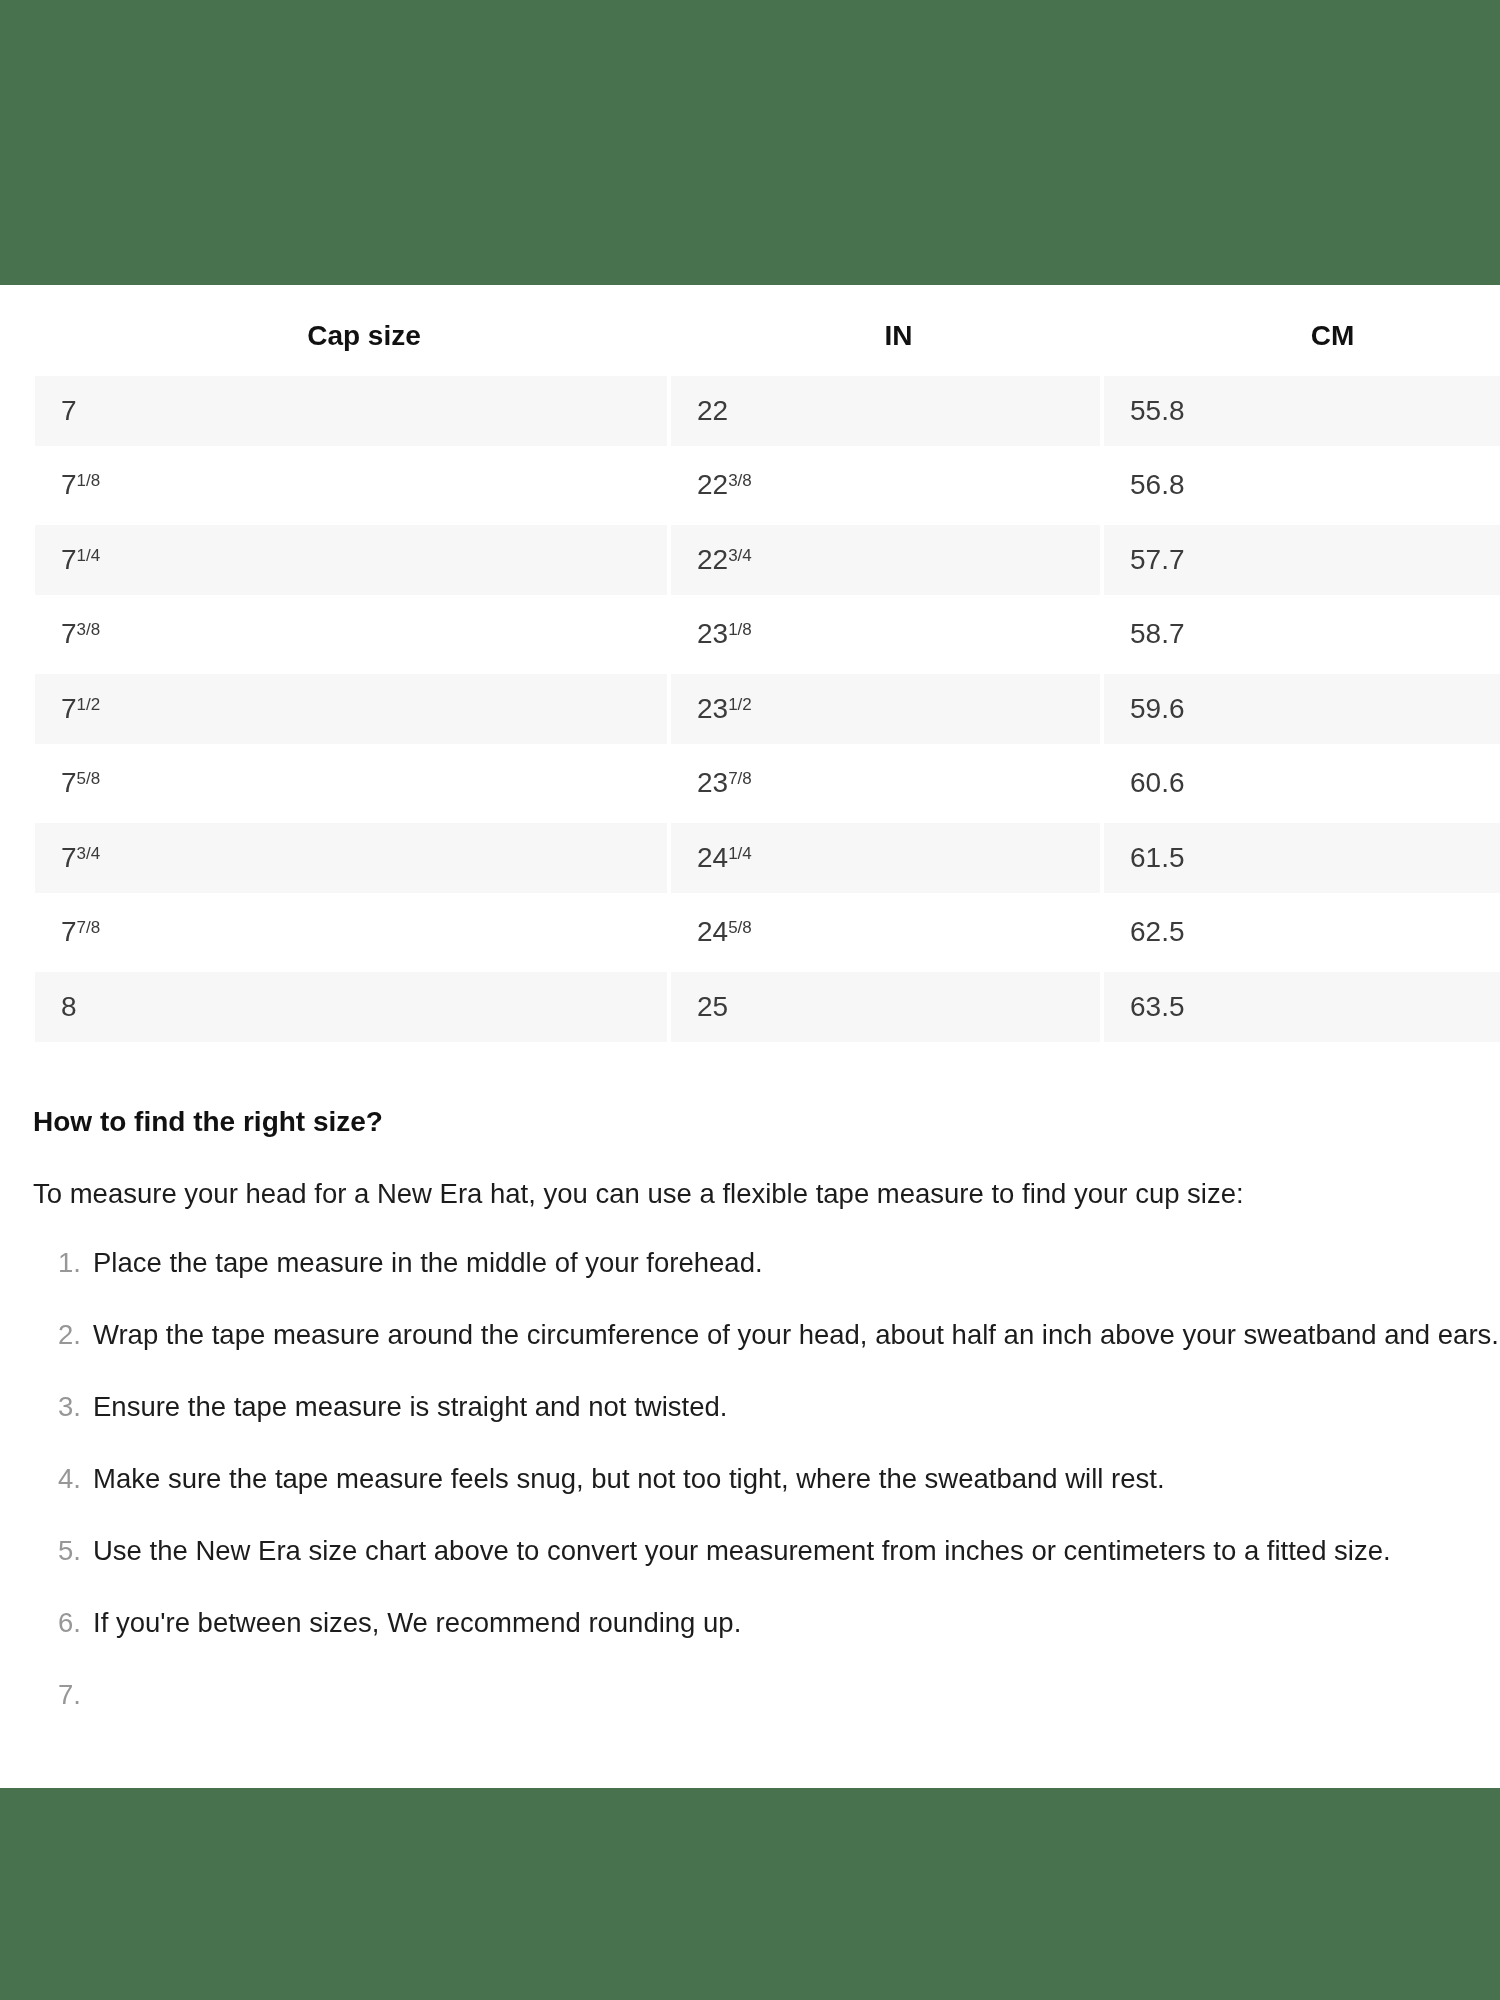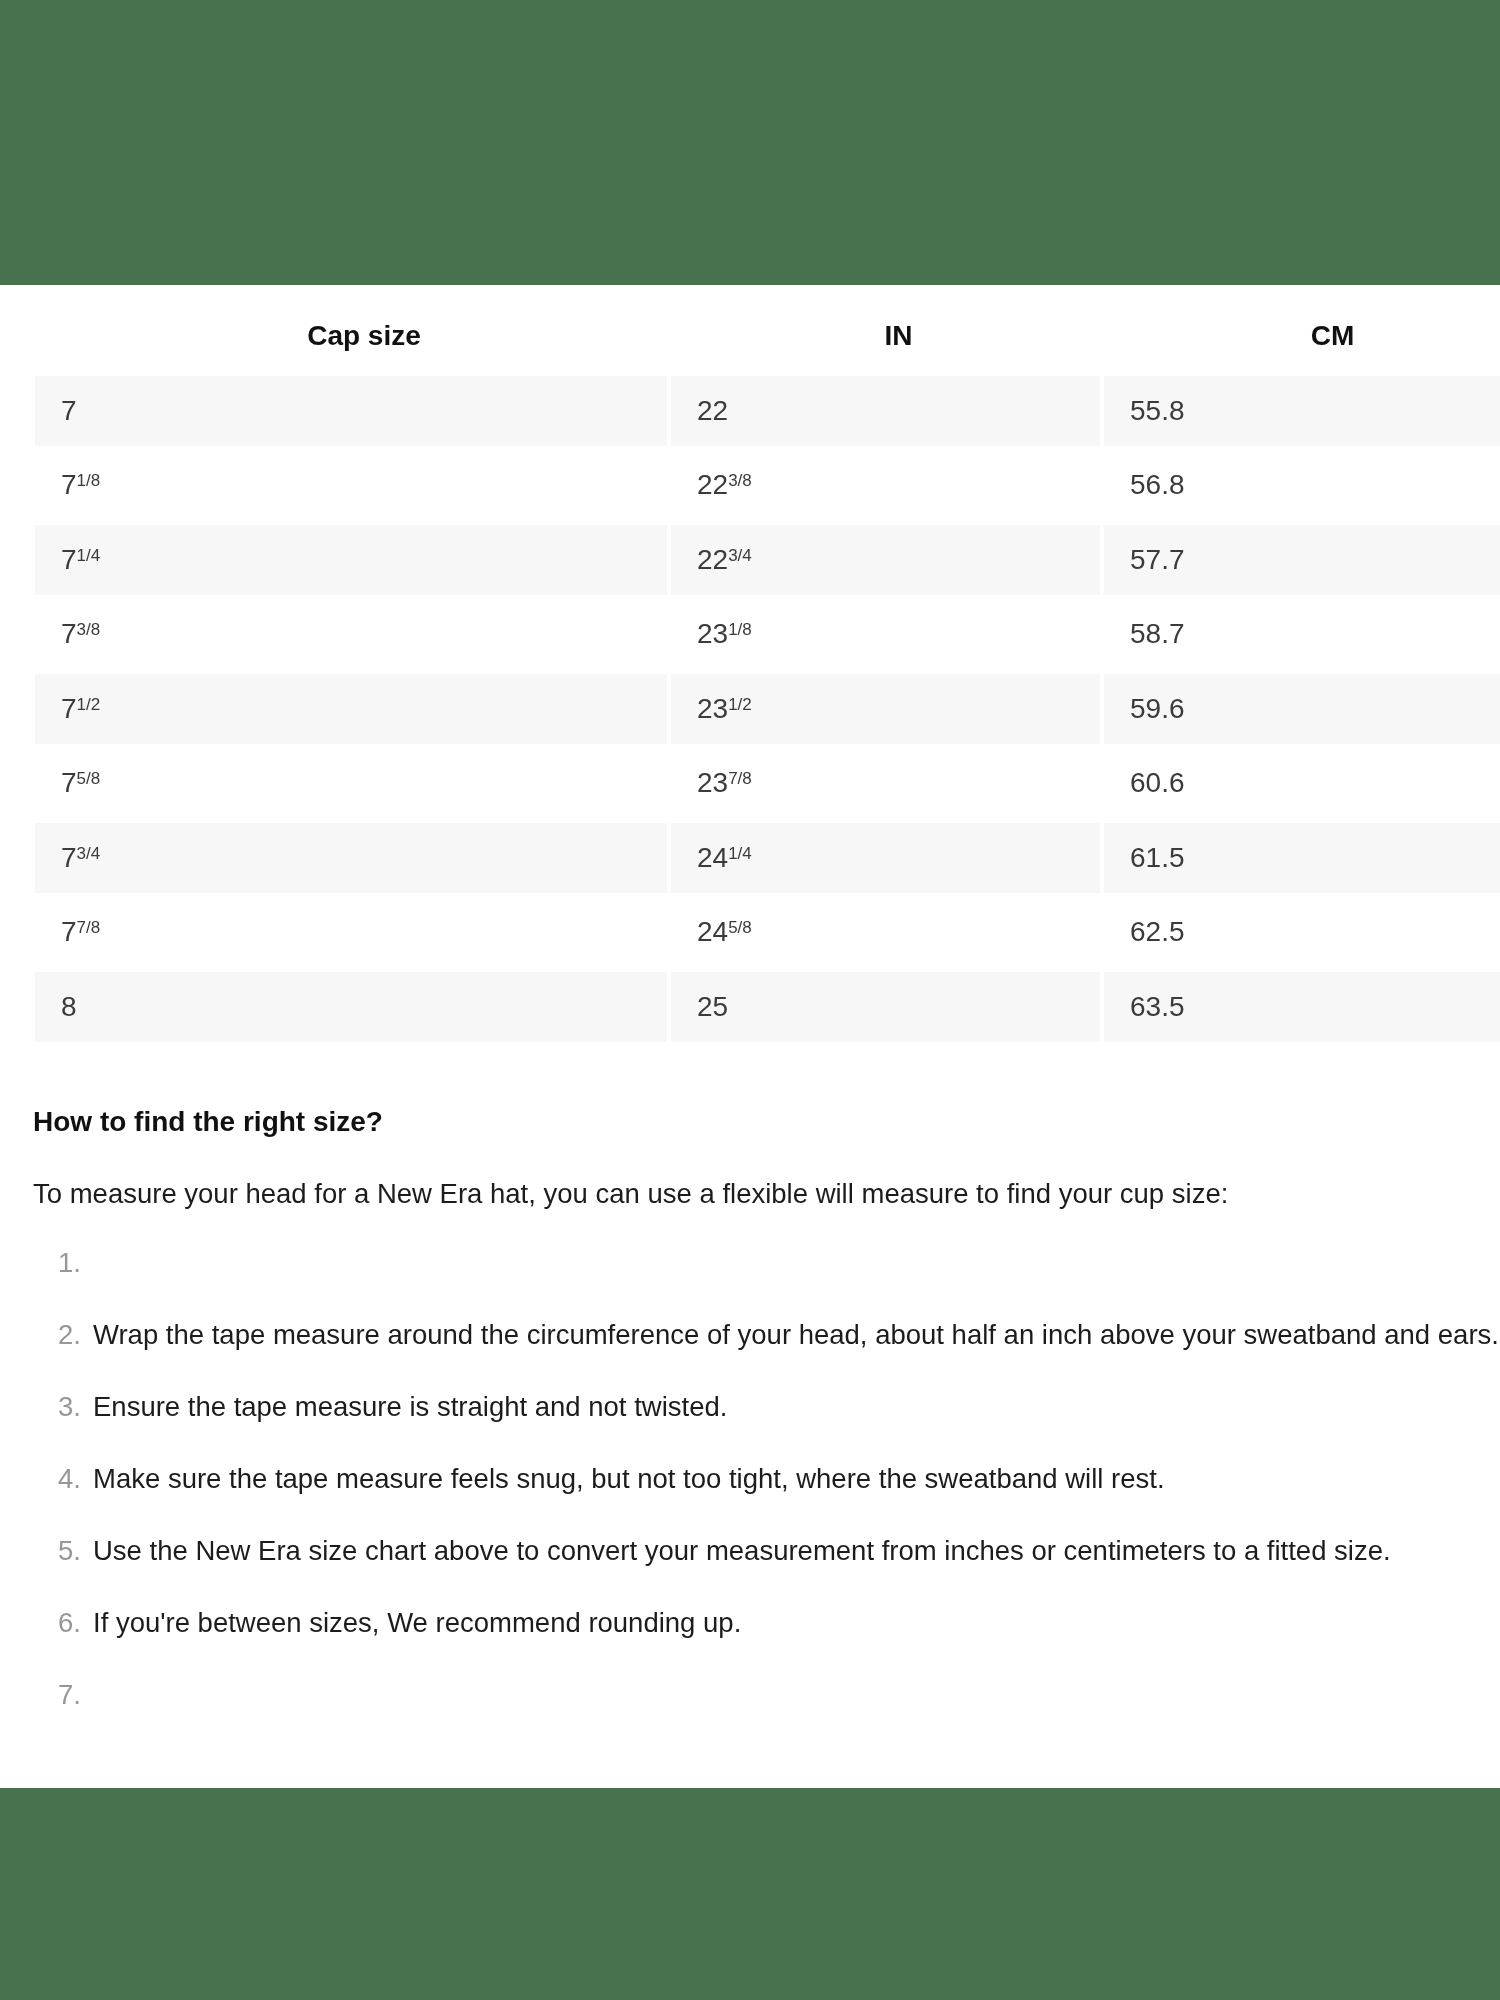--- a/index.html
+++ b/index.html
@@ -163,25 +163,26 @@
       <tr>
         <td><span>8</span></td>
         <td><span>25</span></td>
         <td><span>63.5</span></td>
       </tr>
     </tbody>
 </table>
 
 <h2 class="section-heading">How to find the right size?</h2>
 
-<p class="intro">To measure your head for a New Era hat, you can use a flexible will measure to find your cup size:</p>
+<p class="intro">To measure your head for a New Era hat, you can use a flexible tape measure to find your cup size:</p>
 
 <ol class="steps" id="steps">
     <li>
       <span class="num">1.</span>
+      <span class="txt">Place the tape measure in the middle of your forehead.</span>
     </li>
     <li>
       <span class="num">2.</span>
       <span class="txt">Wrap the tape measure around the circumference of your head, about half an inch above your sweatband and ears.</span>
     </li>
     <li>
       <span class="num">3.</span>
       <span class="txt">Ensure the tape measure is straight and not twisted.</span>
     </li>
     <li>

